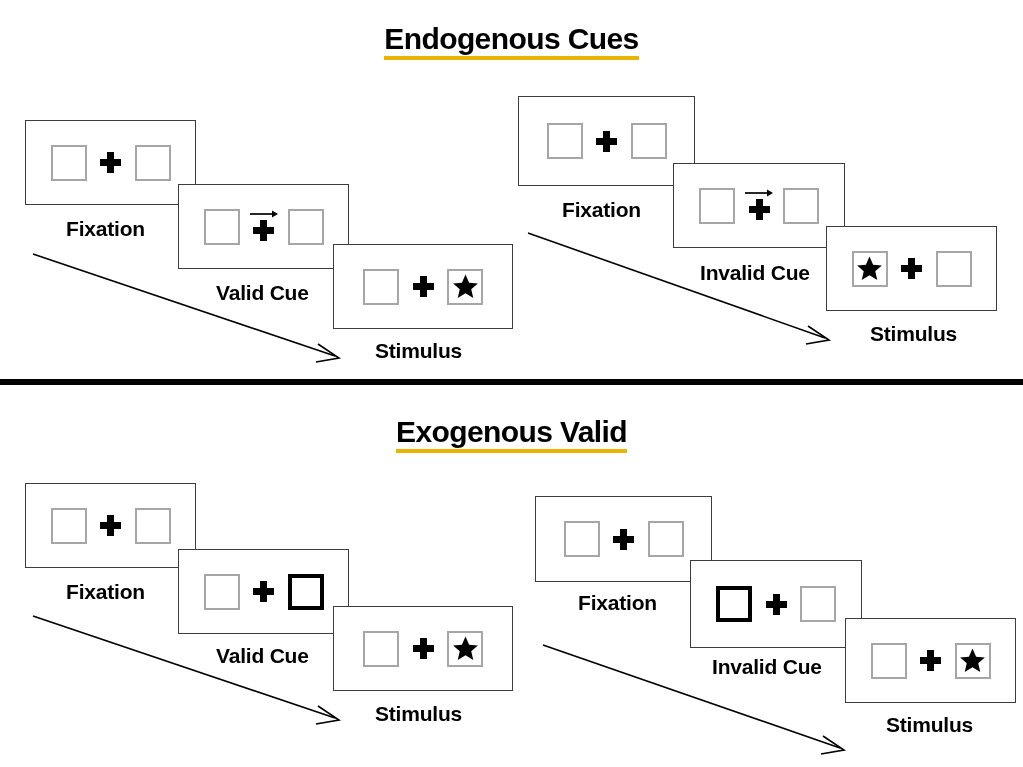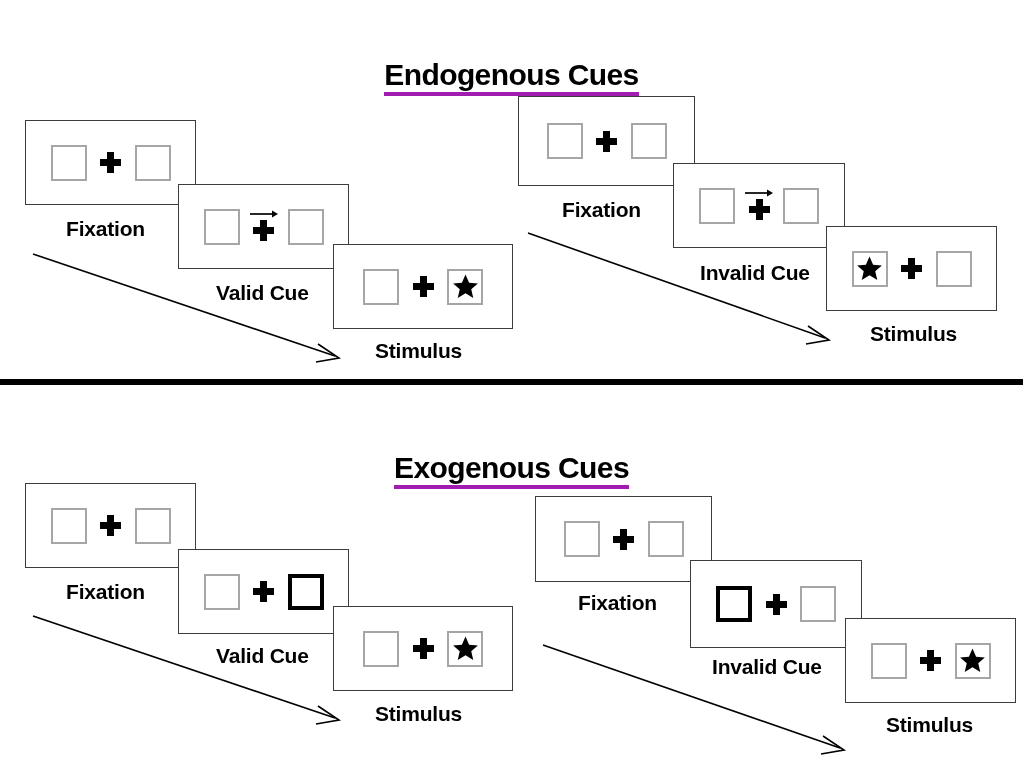--- a/index.html
+++ b/index.html
@@ -27,23 +27,22 @@
     left: 0;
     text-align: center;
     font-weight: bold;
     font-size: 30px;
     letter-spacing: -0.6px;
     line-height: 1;
     color: #000;
   }
   .section-title span {
     display: inline-block;
-    border-bottom: 4px solid #a21caf;
+    border-bottom: 4px solid #eab308;
     padding-bottom: 2px;
-    margin-top: 36px;
   }
 
   
   .divider {
     position: absolute;
     left: 0;
     width: 1023px;
     height: 6px;
     background: #000;
   }
@@ -239,21 +238,21 @@
         <div class="plus"></div>
       </div>
       <div class="pbox"></div>
     </div>
   </div>
   <div class="stage-label" style="left:870px; top:322px;">Stimulus</div>
 
   <div class="divider" style="top:379px;"></div>
 
   <div class="section-title" style="top:417px;">
-    <span>Exogenous Cues</span>
+    <span>Exogenous Valid</span>
   </div>
 
   <svg class="flow-arrow" style="left:30px; top:610px; width:325px; height:120px;" viewBox="0 0 325 120">
     <line x1="3" y1="6" x2="305" y2="108" stroke="#000" stroke-width="1.6"></line>
     <polyline points="288,96 309,110 286,114" fill="none" stroke="#000" stroke-width="1.6"></polyline>
   </svg>
 
   <div class="frame" style="left:25px; top:483px; width:171px; height:85px;">
     <div class="frame-inner">
       <div class="pbox"></div>

